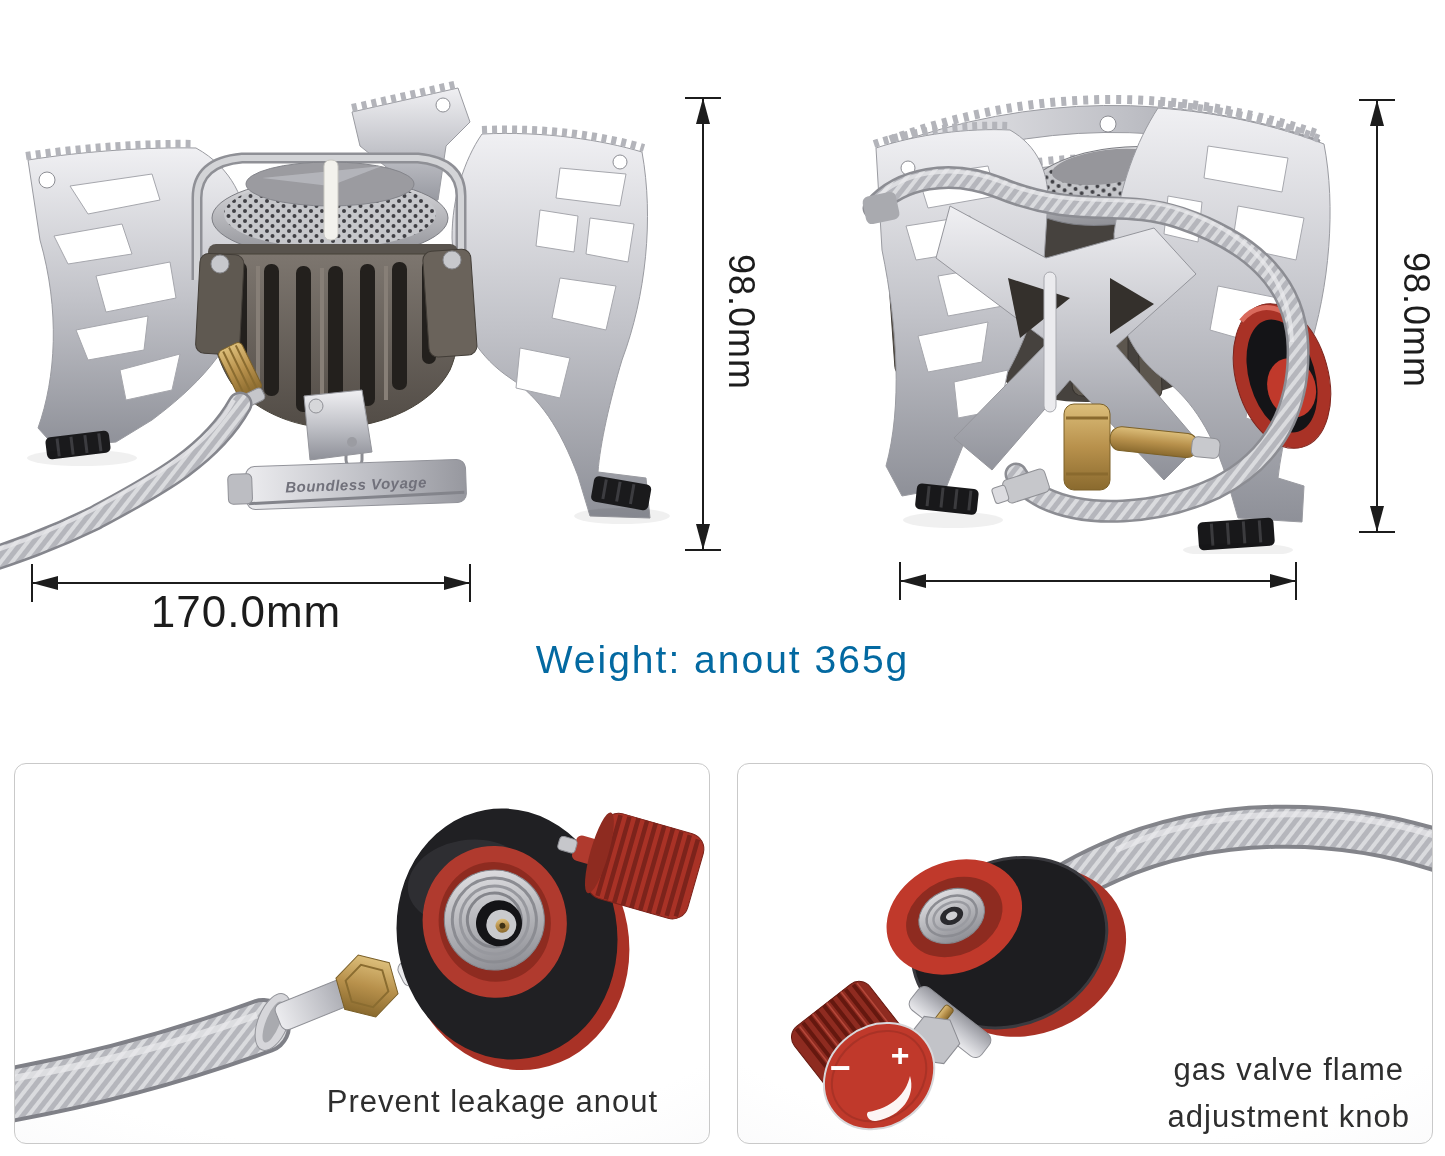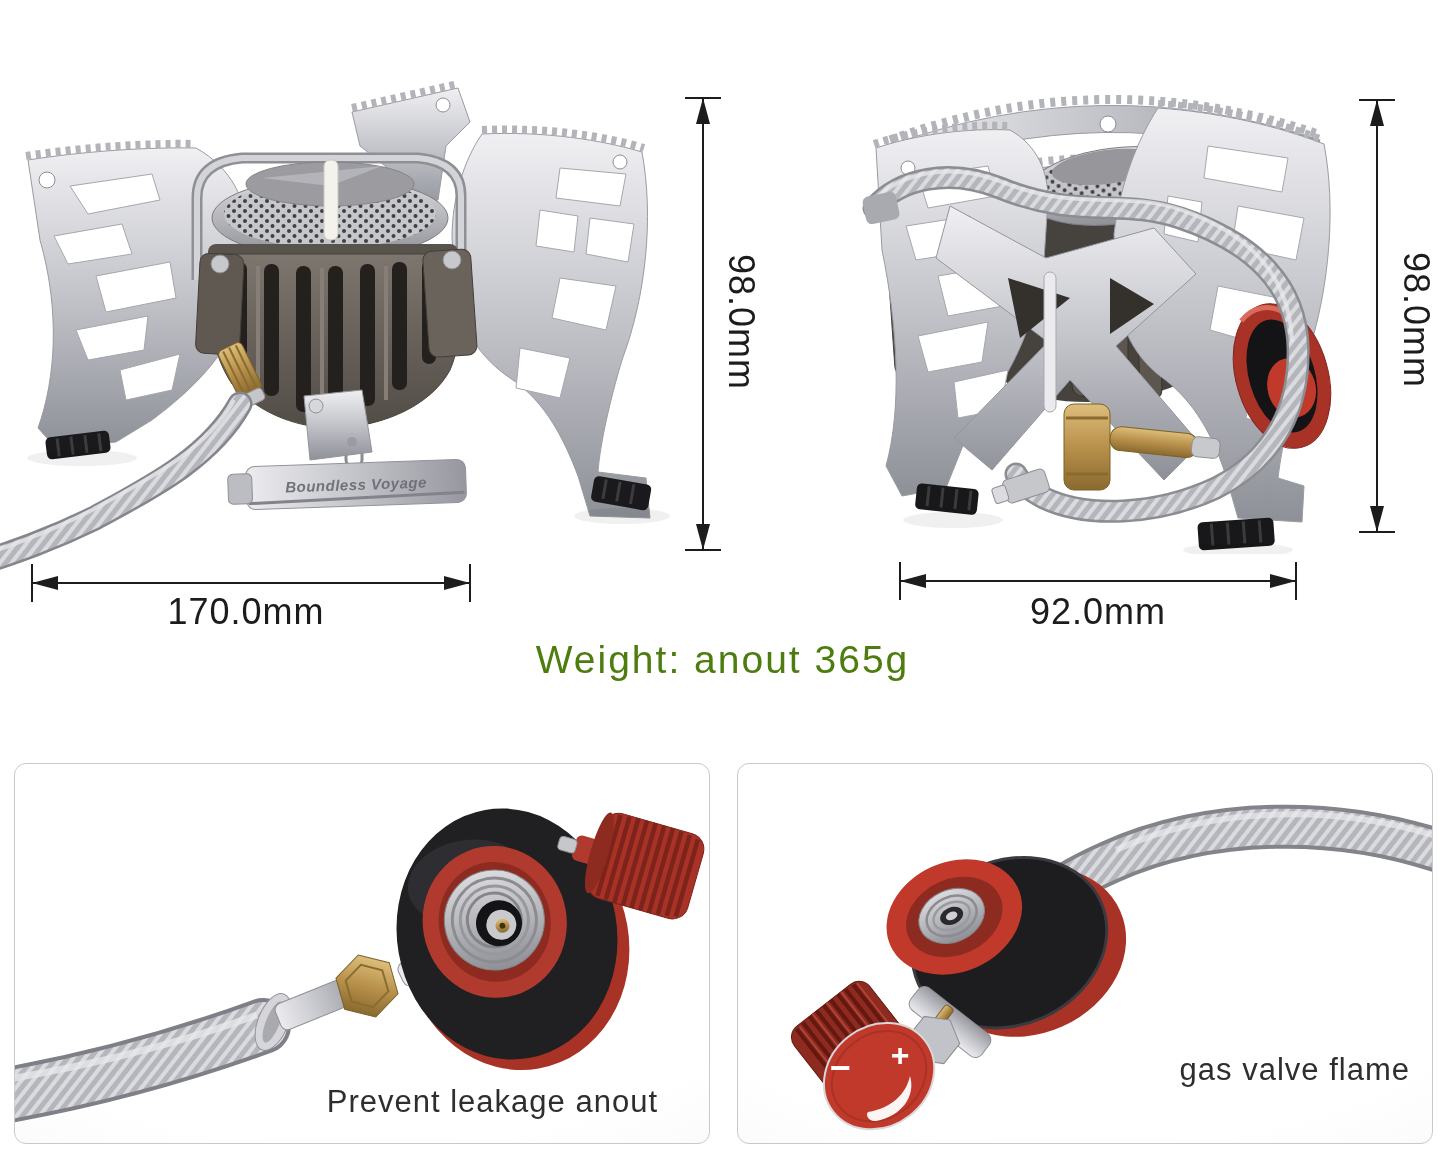--- a/index.html
+++ b/index.html
@@ -1,23 +1,23 @@
 <!DOCTYPE html>
 <html><head>
 <meta charset="utf-8">
 <style>
   html,body{margin:0;padding:0;background:#fff;}
   .canvas{position:relative;width:1445px;height:1156px;background:#ffffff;overflow:hidden;
           font-family:"Liberation Sans",sans-serif;color:#1f1f1f;}
   .art{position:absolute;}
   .label{position:absolute;color:#1c1c1c;}
-  .dim-label{font-size:36px;letter-spacing:1px;line-height:40px;text-align:center;}
+  .dim-label{font-size:44px;letter-spacing:1px;line-height:40px;text-align:center;}
   .v-label{transform:translate(-50%,-50%) rotate(90deg);white-space:nowrap;font-size:36px;letter-spacing:1px;}
   .spec-line{position:absolute;left:0;width:1445px;text-align:center;font-size:39px;
-             letter-spacing:2px;color:#4d7c0f;}
+             letter-spacing:2px;color:#0369a1;}
   .panel{position:absolute;width:694px;height:379px;border:1px solid #c9c9c9;border-radius:12px;
          overflow:hidden;background:radial-gradient(120% 120% at 50% 35%, #ffffff 55%, #f2f2f4 100%);}
   .panel svg{position:absolute;left:0;top:0;}
   .caption{position:absolute;font-size:31px;letter-spacing:1px;color:#2e2e2e;line-height:47px;}
 </style>
 </head>
 <body>
 
 <div class="canvas">
 
@@ -286,21 +286,20 @@
     <polygon points="450,21 424,14 424,28" fill="#1c1c1c"></polygon>
   </svg>
   <div class="label dim-label" style="left:26px;top:592px;width:440px">170.0mm</div>
 
   <svg class="art" style="left:888px;top:560px" width="420" height="44" viewBox="0 0 420 44">
     <path d="M12,21 H408" stroke="#1c1c1c" stroke-width="2"></path>
     <path d="M12,2 V40 M408,2 V40" stroke="#1c1c1c" stroke-width="2"></path>
     <polygon points="12,21 38,14 38,28" fill="#1c1c1c"></polygon>
     <polygon points="408,21 382,14 382,28" fill="#1c1c1c"></polygon>
   </svg>
-  <div class="label dim-label" style="left:888px;top:592px;width:420px">92.0mm</div>
 
   <div class="spec-line" style="top:638px">Weight: anout 365g</div>
 
   <div class="panel" style="left:14px;top:763px">
     <svg width="694" height="379" viewBox="0 0 694 379">
       <g fill="none">
         <path d="M-24,334 C70,318 160,294 248,262" stroke="#7f8087" stroke-width="56" stroke-linecap="round"></path>
         <path d="M-24,334 C70,318 160,294 248,262" stroke="url(#pBraid)" stroke-width="48" stroke-linecap="round"></path>
         <path d="M-24,318 C70,303 160,281 242,251" stroke="#eaeaec" stroke-width="7" opacity=".75"></path>
       </g>
@@ -378,16 +377,17 @@
         <ellipse cx="130" cy="316" rx="50" ry="42" fill="none" stroke="#a93226" stroke-width="2"></ellipse>
       </g>
       <g>
         <text x="162" y="302" font-size="32" font-weight="bold" fill="#ffffff" text-anchor="middle">+</text>
         <text x="102" y="316" font-size="36" font-weight="bold" fill="#ffffff" text-anchor="middle">−</text>
         <path d="M130,348 C154,344 168,330 172,312 C178,332 164,352 138,357 C131,358 127,351 130,348 Z" fill="#ffffff" opacity=".95"></path>
       </g>
     </svg>
     <div class="caption" style="right:22px;top:282px;text-align:center">
       <div>gas valve flame</div>
+      <div>adjustment knob</div>
     </div>
   </div>
 
 </div>
 
 </body></html>

